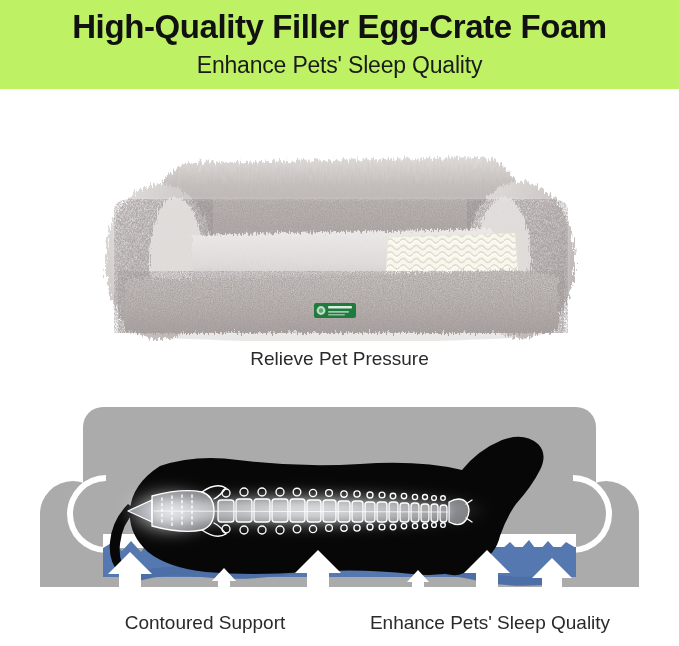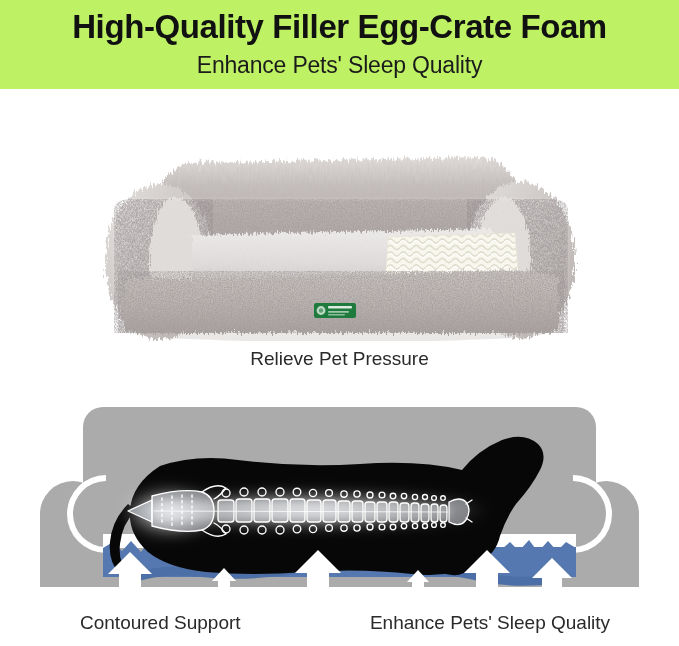--- a/index.html
+++ b/index.html
@@ -103,20 +103,21 @@
     left: 0;
     top: 612px;
     width: 679px;
     height: 34px;
   }
   .caption-left {
     position: absolute;
     left: 80px;
     top: 0;
     width: 250px;
+    text-align: center;
     font-size: 19px;
     color: #2a2a2a;
     white-space: nowrap;
   }
   .caption-right {
     position: absolute;
     left: 355px;
     top: 0;
     width: 270px;
     text-align: center;

